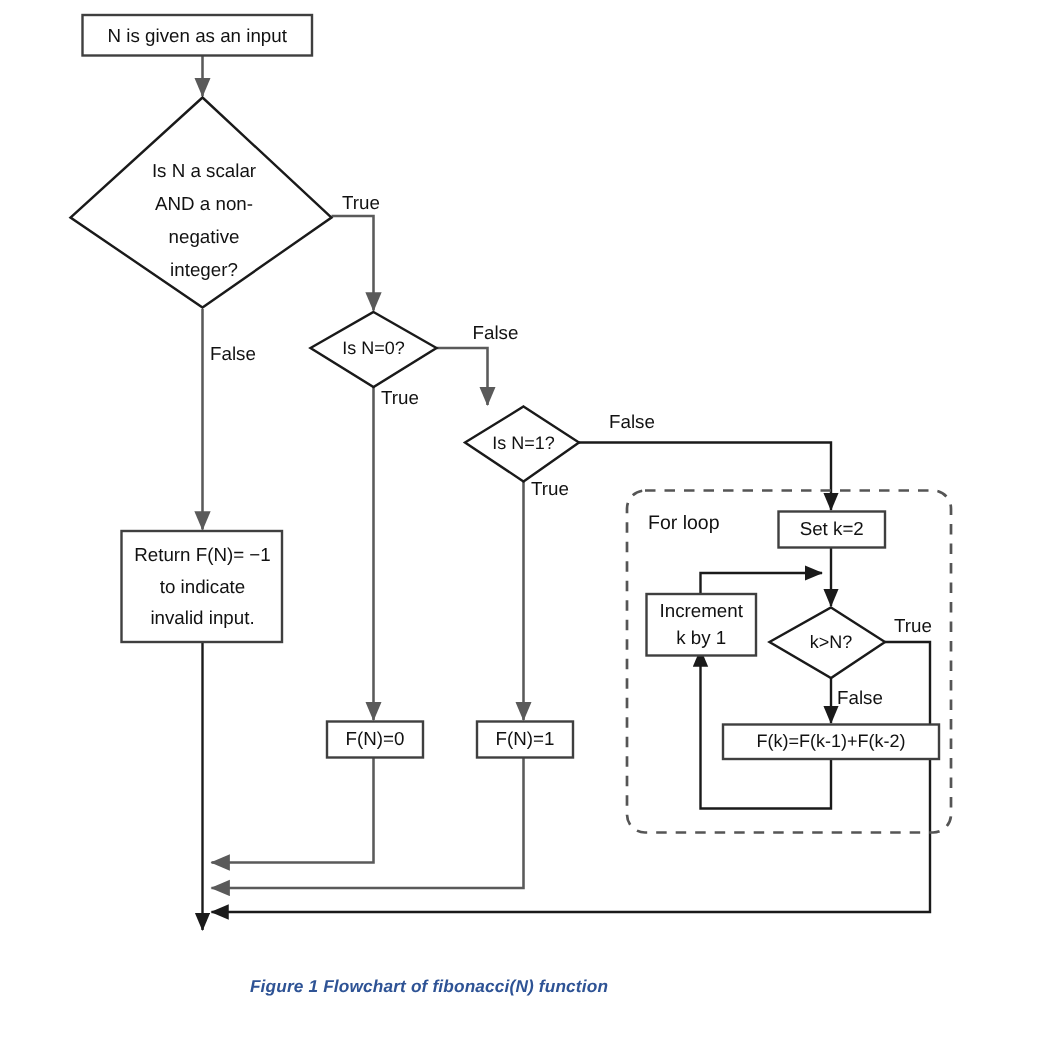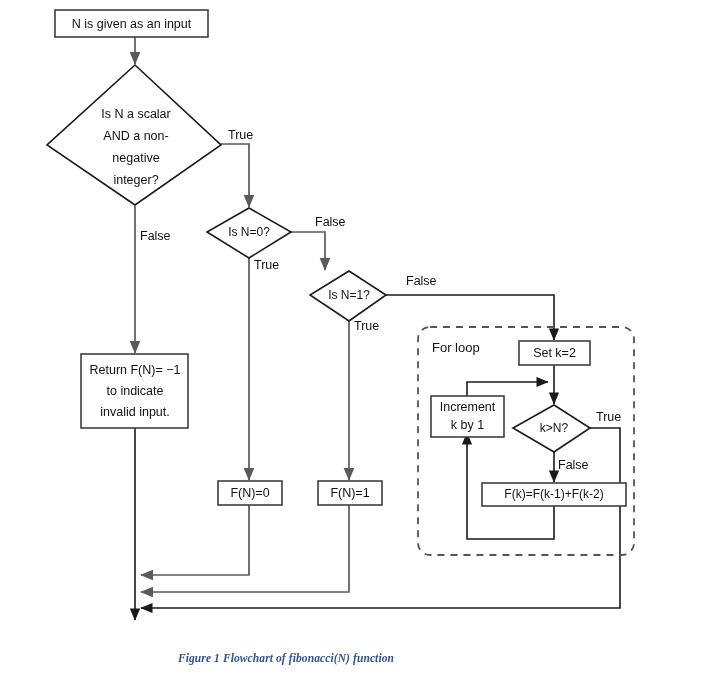--- a/index.html
+++ b/index.html
@@ -73,21 +73,21 @@
     fill: #111111;
     text-anchor: start;
     dominant-baseline: middle;
   }
   .caption {
     position: absolute;
     left: 0;
     top: 652px;
     width: 572px;
     text-align: center;
-    font-family: Liberation Serif, serif;
+    font-family: Liberation Sans, sans-serif;
     font-style: italic;
     font-weight: bold;
     font-size: 11.5px;
     color: #2e5395;
     letter-spacing: 0.1px;
   }
 </style>
 </head>
 <body>
 

